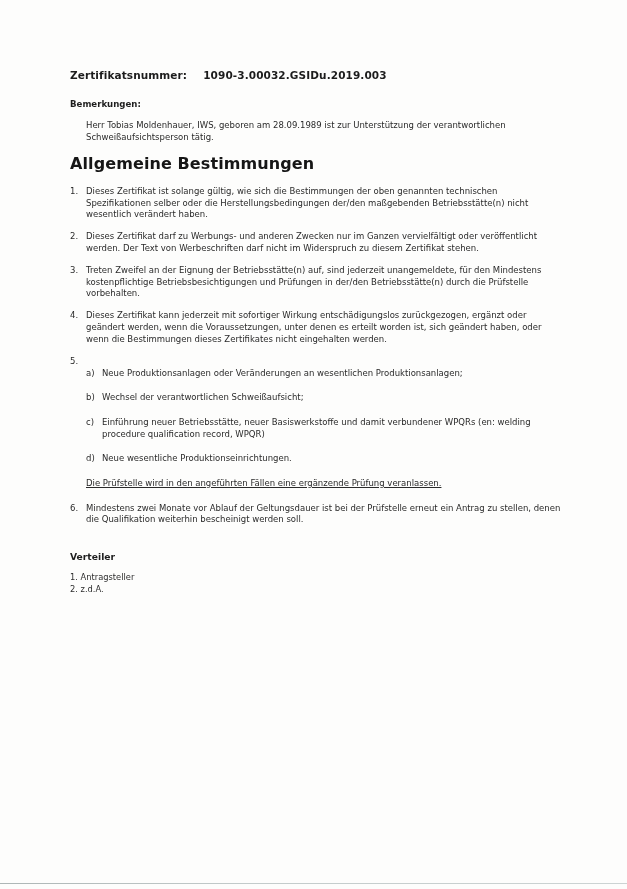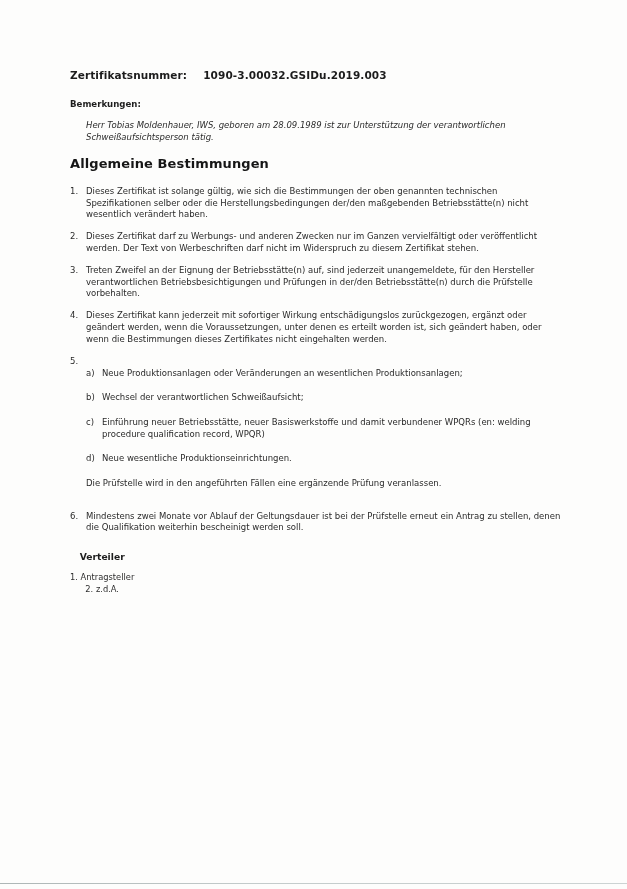--- a/index.html
+++ b/index.html
@@ -38,25 +38,24 @@
     color: #1e1e1e;
     line-height: 11px;
   }
   .remarks-text {
     margin-top: 10px;
     margin-left: 16px;
     font-size: 8.5px;
     line-height: 11.6px;
     color: #2a2a2a;
     max-width: 462px;
-    font-style: italic;
   }
   .section-title {
     margin-top: 11px;
-    font-size: 13px;
+    font-size: 16px;
     font-weight: bold;
     color: #161616;
     line-height: 19px;
     letter-spacing: 0.1px;
   }
   .provisions {
     margin-top: 13px;
   }
   .item {
     display: flex;
@@ -80,27 +79,27 @@
     margin-bottom: 13px;
     margin-left: 0px;
   }
   .sub-item .letter {
     flex: 0 0 16px;
   }
   .sub-item .sub-body {
     flex: 1;
   }
   .sub-note {
-    margin-bottom: 11px;
+    margin-bottom: 3px;
+    text-decoration: underline;
   }
   .distribution {
     position: absolute;
     left: 70px;
     top: 551px;
-    text-align: center;
   }
   .distribution-heading {
     font-size: 9.2px;
     font-weight: bold;
     color: #1e1e1e;
     line-height: 12px;
   }
   .distribution-list {
     margin-top: 8px;
     font-size: 8.3px;
@@ -139,21 +138,21 @@
       <span class="body">Dieses Zertifikat ist solange gültig, wie sich die Bestimmungen der oben genannten technischen Spezifikationen selber oder die Herstellungsbedingungen der/den maßgebenden Betriebsstätte(n) nicht wesentlich verändert haben.</span>
     </div>
 
     <div class="item">
       <span class="num">2.</span>
       <span class="body">Dieses Zertifikat darf zu Werbungs- und anderen Zwecken nur im Ganzen vervielfältigt oder veröffentlicht werden. Der Text von Werbeschriften darf nicht im Widerspruch zu diesem Zertifikat stehen.</span>
     </div>
 
     <div class="item">
       <span class="num">3.</span>
-      <span class="body">Treten Zweifel an der Eignung der Betriebsstätte(n) auf, sind jederzeit unangemeldete, für den Hersteller verantwortlichen Betriebsbesichtigungen und Prüfungen in der/den Betriebsstätte(n) durch die Prüfstelle vorbehalten.</span>
+      <span class="body">Treten Zweifel an der Eignung der Betriebsstätte(n) auf, sind jederzeit unangemeldete, für den Mindestens kostenpflichtige Betriebsbesichtigungen und Prüfungen in der/den Betriebsstätte(n) durch die Prüfstelle vorbehalten.</span>
     </div>
 
     <div class="item">
       <span class="num">4.</span>
       <span class="body">Dieses Zertifikat kann jederzeit mit sofortiger Wirkung entschädigungslos zurückgezogen, ergänzt oder geändert werden, wenn die Voraussetzungen, unter denen es erteilt worden ist, sich geändert haben, oder wenn die Bestimmungen dieses Zertifikates nicht eingehalten werden.</span>
     </div>
 
     <div class="item">
       <span class="num">5.</span>
       <span class="body">

